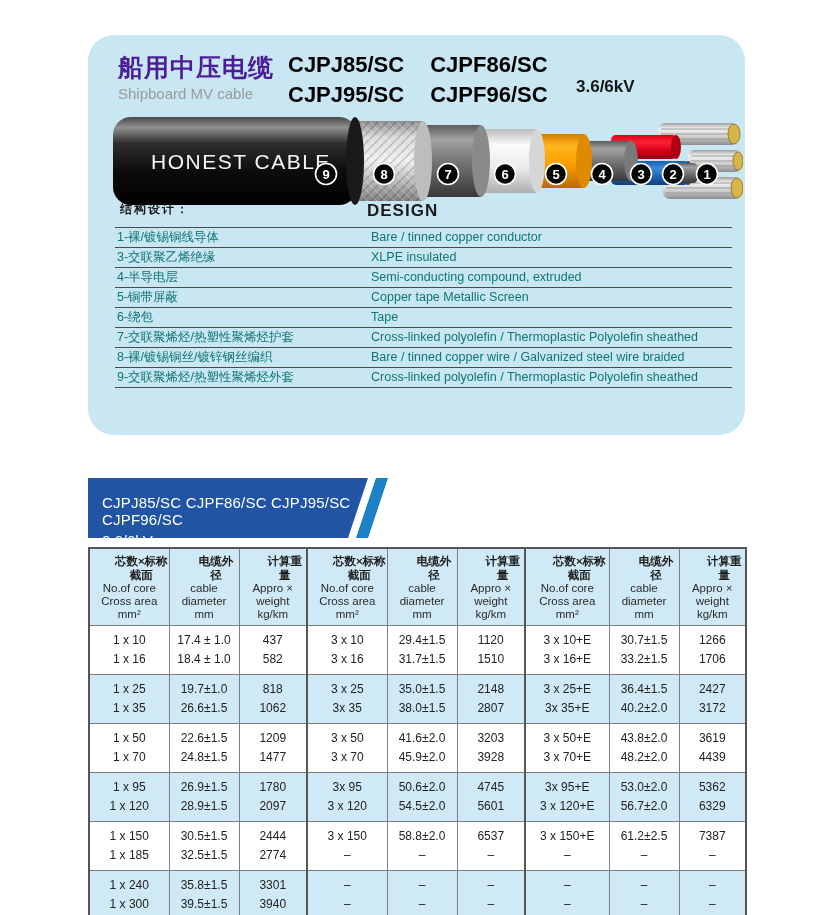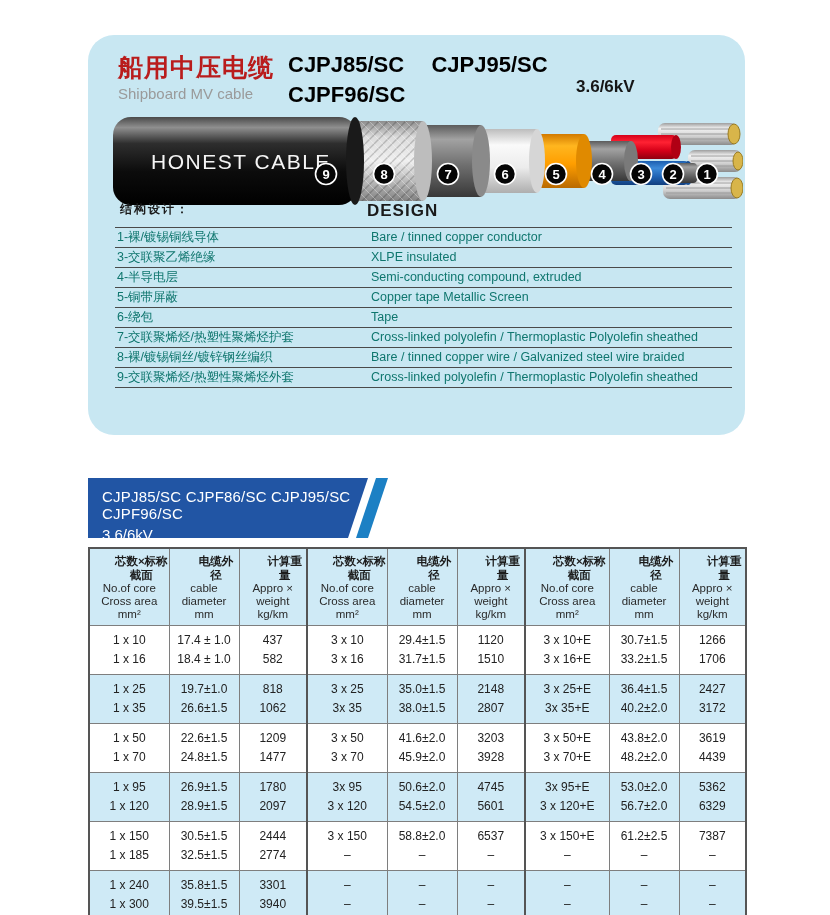--- a/index.html
+++ b/index.html
@@ -5,21 +5,21 @@
   html,body{margin:0;padding:0;}
   body{
     width:830px;height:915px;background:#ffffff;position:relative;
     font-family:"Liberation Sans","DejaVu Sans",sans-serif;color:#1a1a1a;
   }
   
   .panel{
     position:absolute;left:88px;top:35px;width:657px;height:400px;
     background:#c8e7f2;border-radius:26px;
   }
-  .title-cn{position:absolute;left:30px;top:16px;font-size:25px;font-weight:bold;color:#b91c1c;letter-spacing:1px;}
+  .title-cn{position:absolute;left:30px;top:16px;font-size:25px;font-weight:bold;color:#4c1d95;letter-spacing:1px;}
   .title-en{position:absolute;left:30px;top:50px;font-size:15px;color:#9a9a9a;}
   .model-grid{
     position:absolute;left:200px;top:16px;
     display:grid;grid-template-columns:auto auto;column-gap:26px;row-gap:2px;
     font-size:22px;font-weight:bold;color:#000000;line-height:28px;
   }
   .voltage{position:absolute;left:488px;top:42px;font-size:17px;font-weight:bold;color:#161616;}
   .cable-fig{position:absolute;left:25px;top:82px;width:630px;height:88px;}
   .design-head{position:absolute;left:32px;top:166px;width:600px;height:22px;}
   .design-head .dh-cn{position:absolute;left:0;top:0;font-size:12px;font-weight:bold;letter-spacing:2px;}
@@ -32,21 +32,21 @@
   .design-table td{
     border-bottom:1px solid #4a4a4a;font-size:12.5px;color:#0f766e;
     padding:2px 0 3px 2px;line-height:14px;vertical-align:middle;
   }
   .design-table td.d-cn{width:252px;}
   
   .banner{position:absolute;left:88px;top:478px;width:300px;height:60px;}
   .banner-main{
     position:absolute;left:0;top:0;width:280px;height:60px;background:#2155a4;
     clip-path:polygon(0 0,280px 0,260px 60px,0 60px);
-    color:#ffffff;box-sizing:border-box;padding:10px 0 0 14px;
+    color:#ffffff;box-sizing:border-box;padding:16px 0 0 14px;
   }
   .banner-main .bl1{font-size:15px;letter-spacing:0.2px;}
   .banner-main .bl2{font-size:15px;margin-top:4px;}
   .banner-accent{
     position:absolute;left:0;top:0;width:300px;height:60px;background:#1c80c4;
     clip-path:polygon(288px 0,300px 0,280px 60px,268px 60px);
   }
   
   .spec{
     position:absolute;left:88px;top:547px;width:657px;
@@ -65,20 +65,21 @@
 </style>
 </head>
 <body>
 
 <div class="panel">
   <div class="title-cn">船用中压电缆</div>
   <div class="title-en">Shipboard MV cable</div>
 
   <div class="model-grid">
     <span>CJPJ85/SC</span>
+    <span>CJPF86/SC</span>
     <span>CJPJ95/SC</span>
     <span>CJPF96/SC</span>
   </div>
   <div class="voltage">3.6/6kV</div>
 
   <svg class="cable-fig" viewBox="0 0 630 88" width="630" height="88">
     <defs>
       <linearGradient id="gBlack" x1="0" y1="0" x2="0" y2="1">
         <stop offset="0" stop-color="#4a4a4a"></stop>
           <stop offset="0.12" stop-color="#8f8f8f"></stop>

